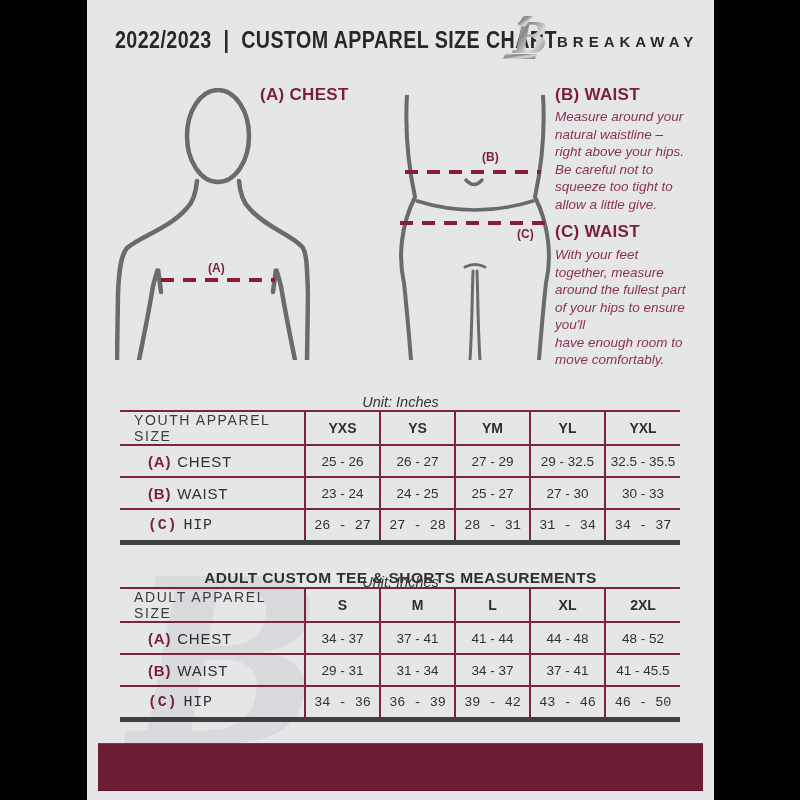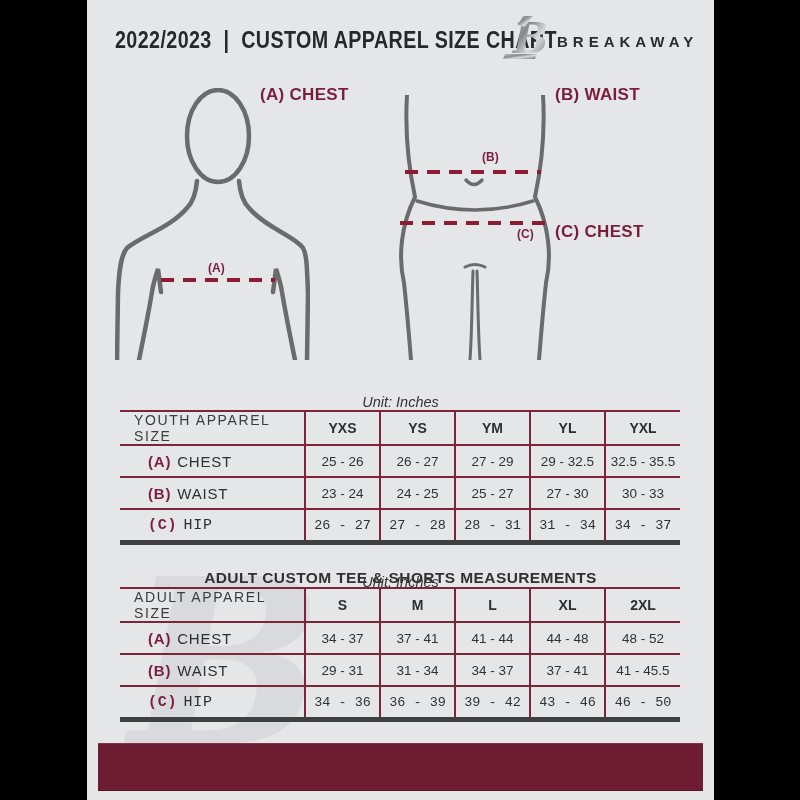--- a/index.html
+++ b/index.html
@@ -138,21 +138,34 @@
       <line x1="10" y1="77" x2="146" y2="77" stroke="#8c1c33" stroke-width="4" stroke-dasharray="13 9"></line>
       <line x1="5" y1="128" x2="150" y2="128" stroke="#8c1c33" stroke-width="4" stroke-dasharray="13 9"></line>
     </svg>
 
     <span class="diagram-label" id="label-a">(A)</span>
     <span class="diagram-label" id="label-b">(B)</span>
     <span class="diagram-label" id="label-c">(C)</span>
 
     <div class="m-heading" id="heading-chest">(A) CHEST</div>
     <div class="m-heading" id="heading-waist">(B) WAIST</div>
-    <div class="m-heading" id="heading-hips">(C) CHEST</div>
+    <div class="m-body" id="body-waist">Measure around your
+natural waistline –
+right above your hips.
+Be careful not to
+squeeze too tight to
+allow a little give.</div>
+    <div class="m-heading" id="heading-hips">(C) WAIST</div>
+    <div class="m-body" id="body-hips">With your feet
+together, measure
+around the fullest part
+of your hips to ensure
+you'll
+have enough room to
+move comfortably.</div>
 
     <div class="section-unit" id="youth-unit">Unit: Inches</div>
 
     <table class="size-table" id="youth-table">
       <colgroup>
           <col style="width:185px">
           <col style="width:75px">
           <col style="width:75px">
           <col style="width:75px">
           <col style="width:75px">

